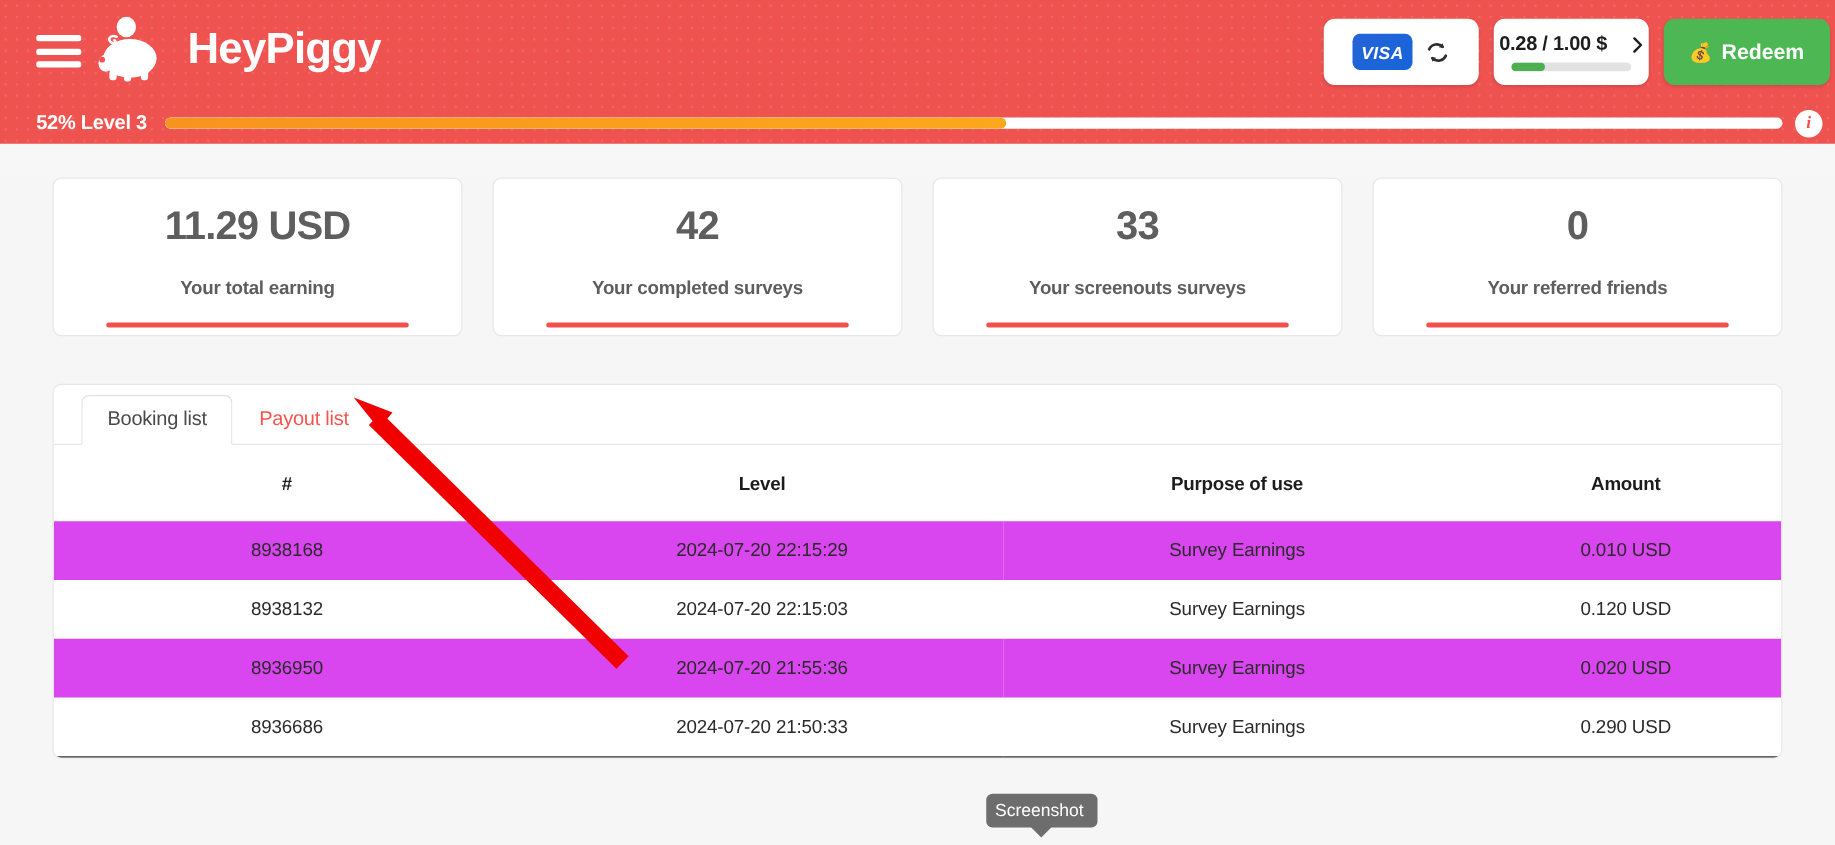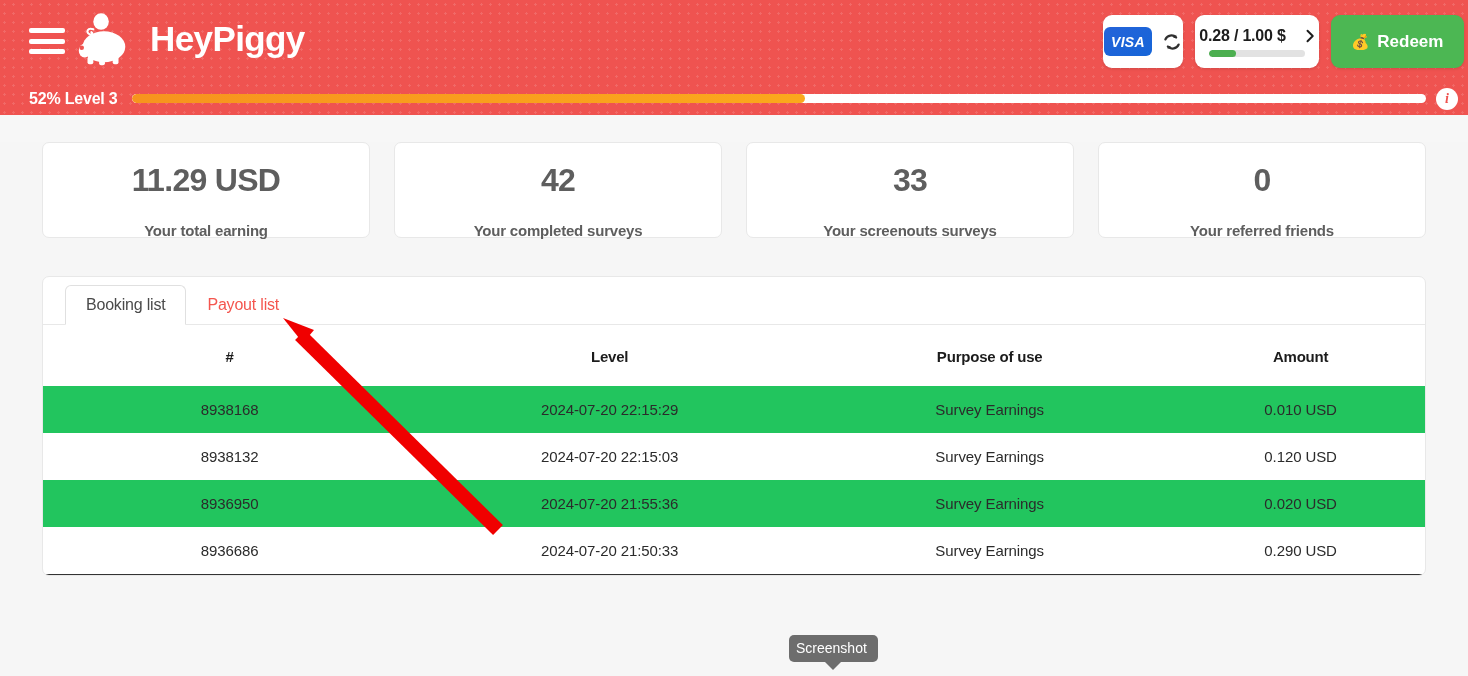--- a/index.html
+++ b/index.html
@@ -73,21 +73,21 @@
     padding-right: 4px;
   }
   .pill {
     background: #ffffff;
     border-radius: 9px;
     height: 53px;
     display: flex;
     align-items: center;
     box-shadow: 0 1px 3px rgba(0,0,0,0.12);
   }
-  .card-pill { width: 80px; justify-content: center; gap: 10px; cursor: pointer; text-align: center; }
+  .card-pill { width: 124px; justify-content: center; gap: 10px; cursor: pointer; text-align: center; }
   .visa-logo {
     width: 48px; height: 29px;
     background: linear-gradient(145deg,#2563d9,#1565d8);
     border-radius: 6px;
     display: flex; align-items: center; justify-content: center;
     color: #fff; font-size: 14px; font-weight: 700;
     font-style: italic; letter-spacing: 0.3px;
   }
   .swap-icon { width: 20px; height: 20px; display: block; }
 
@@ -179,21 +179,21 @@
   .stats-row {
     display: flex;
     gap: 24px;
     margin: 27px 42px 0 42px;
   }
   .stat-card {
     flex: 1;
     background: #ffffff;
     border: 1px solid #e8e8e8;
     border-radius: 7px;
-    height: 96px;
+    height: 127px;
     padding-top: 21px;
     display: flex;
     flex-direction: column;
     align-items: center;
   }
   .stat-value {
     color: #5e5e5e;
     font-size: 32px;
     font-weight: 700;
     letter-spacing: -0.7px;
@@ -259,21 +259,21 @@
     padding: 23px 0 21px 0;
     text-align: center;
   }
   tbody td {
     font-size: 15px;
     color: #2b2b2b;
     text-align: center;
     padding: 15px 0;
     letter-spacing: -0.1px;
   }
-  tbody tr.alt td { background: #22c55e; }
+  tbody tr.alt td { background: #d946ef; }
   tbody tr.last td { border-bottom: 2px solid #333333; }
   col.c-id { width: 27%; }
   col.c-date { width: 28%; }
   col.c-purpose { width: 27%; }
   col.c-amount { width: 18%; }
 
   
   .tooltip {
     position: absolute;
     left: 789px;

